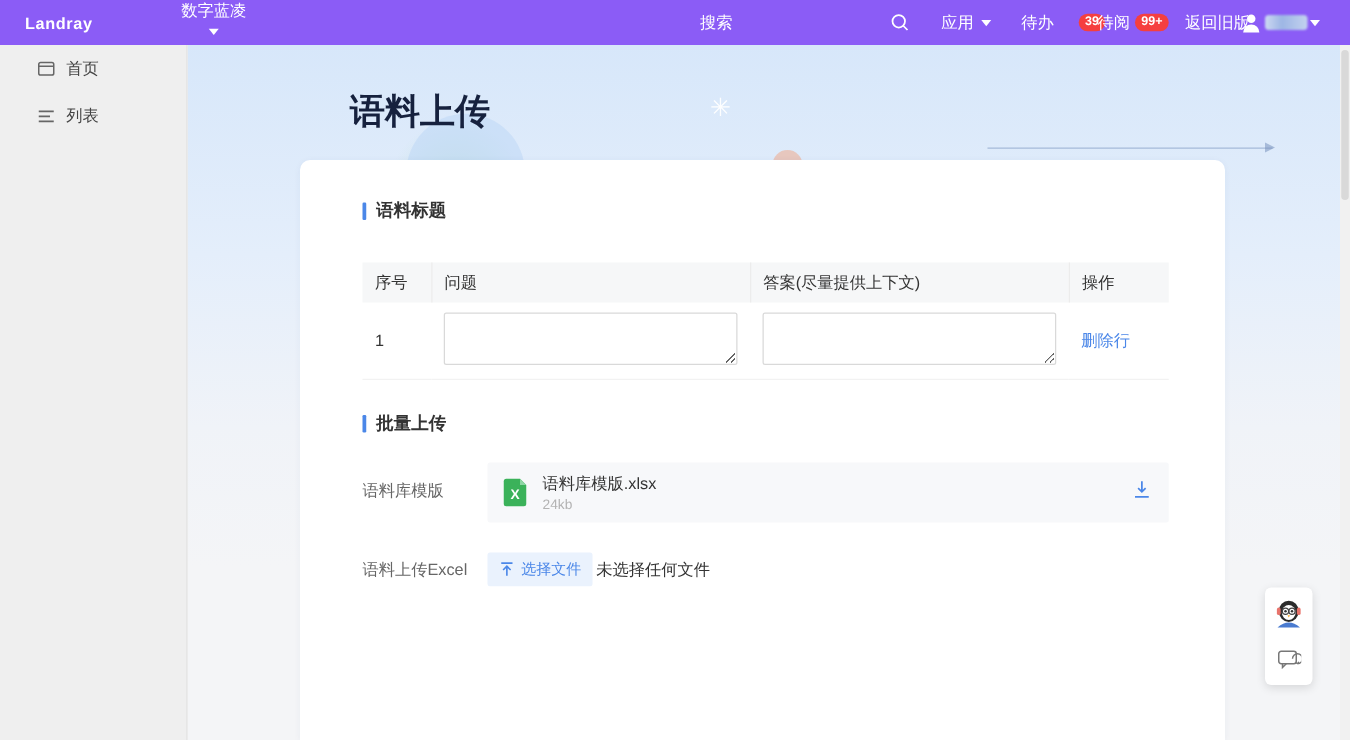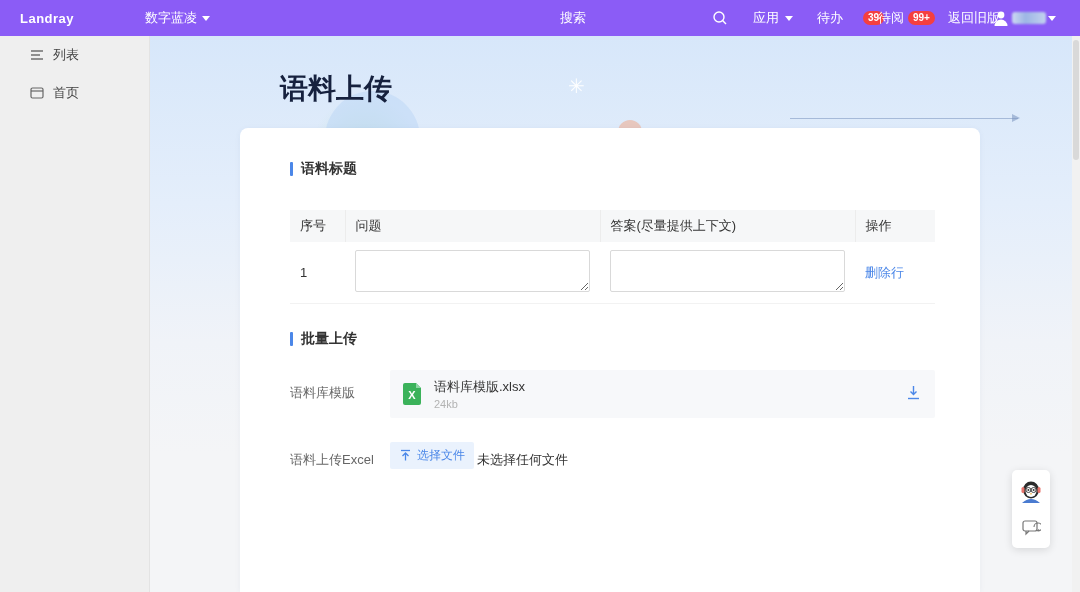--- a/index.html
+++ b/index.html
@@ -5,21 +5,21 @@
   * { margin:0; padding:0; box-sizing:border-box; }
   html,body { width:1080px; height:592px; overflow:hidden;
     font-family:"Liberation Sans","DejaVu Sans",sans-serif; background:#f4f5f7; }
 
   
   .topbar { position:absolute; left:0; top:0; width:1080px; height:36px;
     background:#8b5cf6; z-index:30; }
   .topbar .t-item { position:absolute; top:0; height:36px; display:flex;
     align-items:center; color:#fff; font-size:13px; cursor:pointer; }
   .logo { left:20px; font-size:21px; font-weight:bold; letter-spacing:.5px; }
-  .org { left:145px; gap:5px; }
+  .org { left:145px; gap:5px;flex-direction:column; }
   .caret { width:0; height:0; border-left:4px solid transparent;
     border-right:4px solid transparent; border-top:5px solid #fff; display:inline-block; }
   .search-txt { left:560px; color:rgba(255,255,255,.9); }
   .search-ic { left:712px; }
   .apps { left:753px; gap:6px; }
   .todo { left:817px; gap:20px; }
   .toread { left:878px; gap:4px; }
   .badge { background:#f53f3f; color:#fff; font-size:10px; line-height:14px;
     height:14px; padding:0 5px; border-radius:8px; font-weight:bold; }
   .backold { left:948px; }
@@ -86,21 +86,21 @@
 
   .batch-sec { margin-top:26px; }
   .b-row { display:flex; margin-top:22px; }
   .b-label { width:100px; font-size:13px; color:#666; padding-top:14px; flex:none; }
   .file-card { width:545px; height:48px; background:#f7f8fa; border-radius:2px;
     display:flex; align-items:center; padding:0 14px 0 10px; }
   .xls-ic { width:24px; height:24px; position:relative; flex:none; margin-right:10px; }
   .file-meta { flex:1; }
   .file-name { font-size:13px; color:#333; }
   .file-size { font-size:11px; color:#b3b3b3; margin-top:2px; }
-  .b-row2 { display:flex; align-items:flex-end; margin-top:24px; }
+  .b-row2 { display:flex; align-items:center; margin-top:24px; }
   .b-label2 { width:100px; font-size:13px; color:#666; flex:none; }
   .choose-btn { display:flex; align-items:center; gap:5px; background:#eaf2fd;
     color:#4b87e8; font-size:12px; padding:5px 9px; border-radius:2px; cursor:pointer;
     border:none; font-family:inherit; }
   .no-file { font-size:13px; color:#333; margin-left:3px; }
 
   
   .float-widget { position:absolute; left:1012px; top:470px; width:38px; height:78px;
     background:#fff; border-radius:5px; box-shadow:0 2px 8px rgba(0,0,0,.12);
     display:flex; flex-direction:column; align-items:center; justify-content:space-evenly;
@@ -148,32 +148,32 @@
   </div>
   <div class="blurname"></div>
   <div class="t-item user-caret">
     <span class="caret"></span>
   </div>
 </div>
 
 <div class="sidebar">
   <div class="side-item">
     <svg width="14" height="14" viewBox="0 0 14 14">
+        <rect x="1" y="2" width="12" height="10" rx="1.5" fill="none" stroke="#666" stroke-width="1.2"></rect>
+        <line x1="1" y1="5" x2="13" y2="5" stroke="#666" stroke-width="1.2"></line>
+      </svg>
+    <span>首页</span>
+  </div>
+  <div class="side-item">
+    <svg width="14" height="14" viewBox="0 0 14 14">
         <line x1="1" y1="3" x2="13" y2="3" stroke="#666" stroke-width="1.4"></line>
         <line x1="1" y1="7" x2="10" y2="7" stroke="#666" stroke-width="1.4"></line>
         <line x1="1" y1="11" x2="13" y2="11" stroke="#666" stroke-width="1.4"></line>
       </svg>
     <span>列表</span>
-  </div>
-  <div class="side-item">
-    <svg width="14" height="14" viewBox="0 0 14 14">
-        <rect x="1" y="2" width="12" height="10" rx="1.5" fill="none" stroke="#666" stroke-width="1.2"></rect>
-        <line x1="1" y1="5" x2="13" y2="5" stroke="#666" stroke-width="1.2"></line>
-      </svg>
-    <span>首页</span>
   </div>
 </div>
 
 <div class="main-bg">
   <div class="deco-green"></div>
   <div class="deco-bubble"></div>
   <div class="deco-bubble2"></div>
   <div class="deco-dot"></div>
   <div class="deco-mountain"></div>
   <div class="deco-spark">✳</div>

